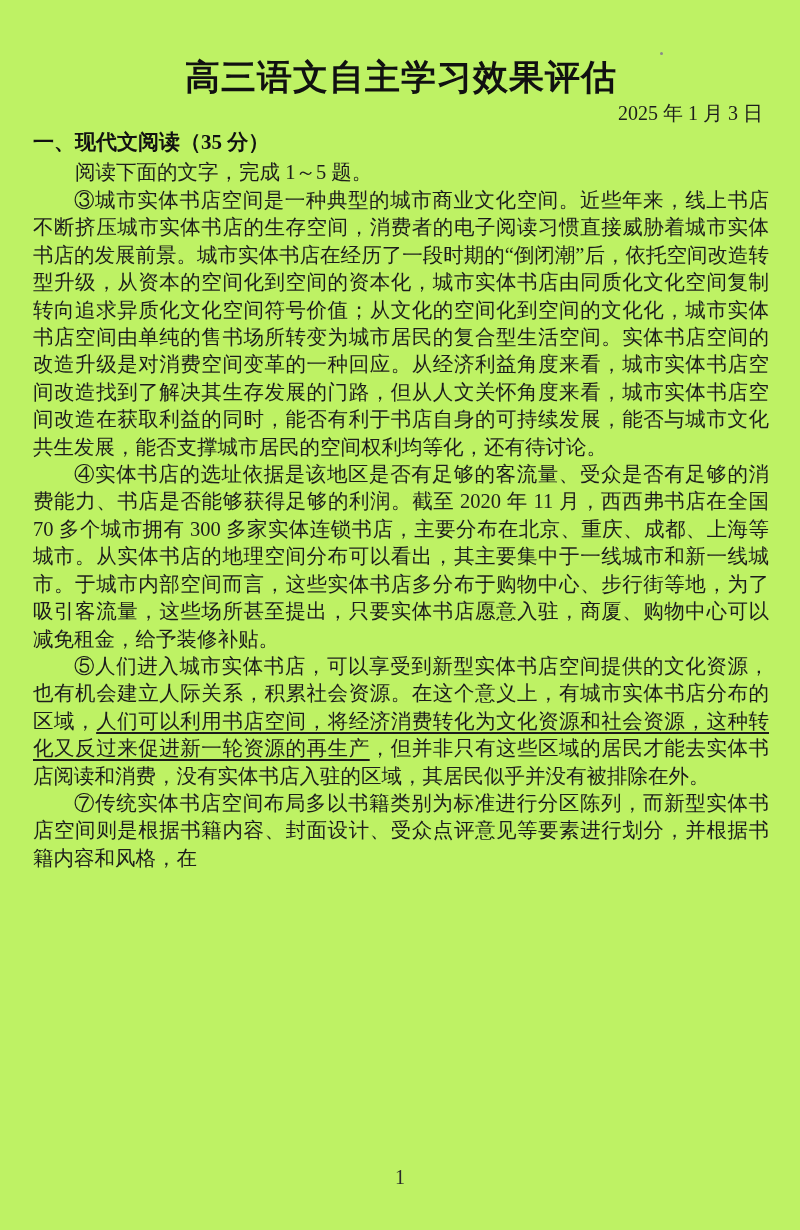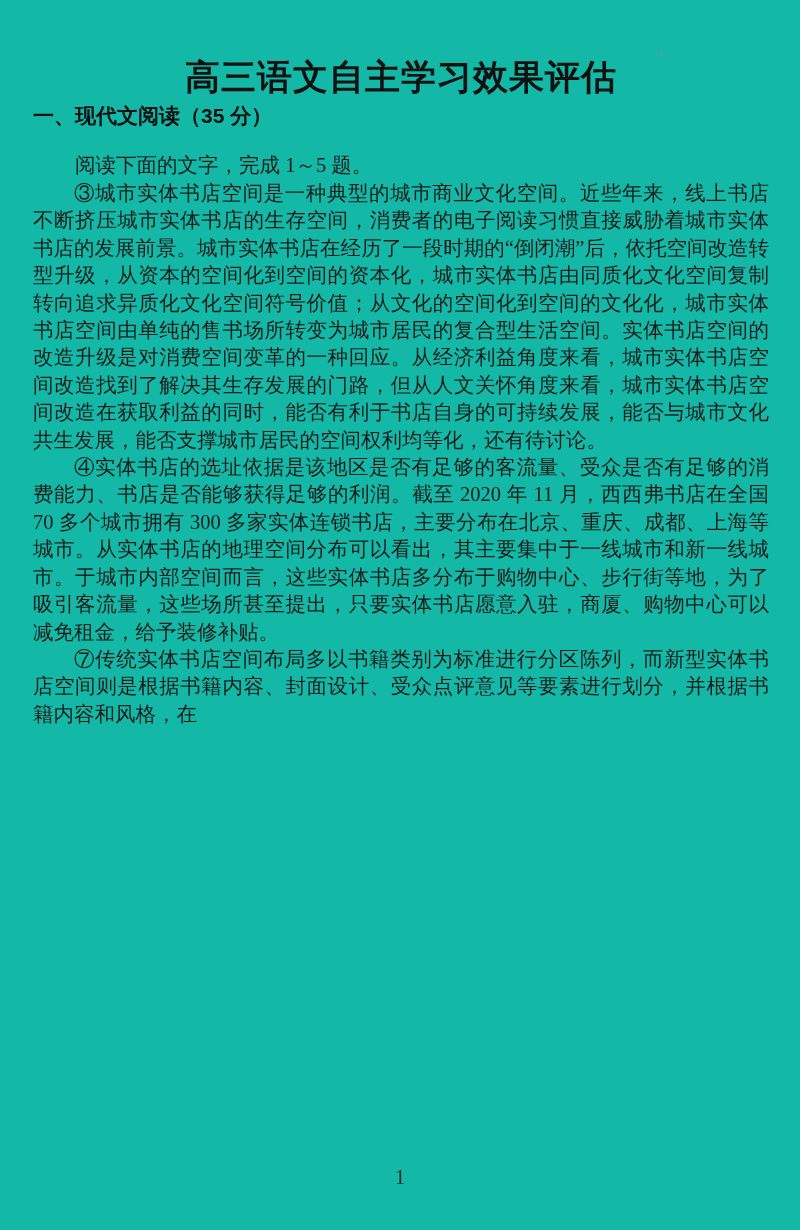--- a/index.html
+++ b/index.html
@@ -5,21 +5,21 @@
   * { margin: 0; padding: 0; box-sizing: border-box; }
   html, body {
     width: 800px;
     background: #ffffff;
     font-family: "Liberation Serif", serif;
   }
   .page {
     position: relative;
     width: 800px;
     height: 1230px;
-    background: #14b8a6;
+    background: #bef264;
     color: #1c1c1c;
     padding: 46px 31px 0 33px;
     overflow: hidden;
   }
   .scan-dot {
     position: absolute;
     left: 660px;
     top: 52px;
     width: 3px;
     height: 3px;
@@ -37,39 +37,38 @@
     margin-top: 8px;
   }
   .date-line {
     text-align: right;
     font-size: 20px;
     line-height: 27px;
     padding-right: 6px;
     color: #1c1c1c;
   }
   .sec-heading {
-    font-family: Liberation Sans, sans-serif;
+    font-family: Liberation Serif, serif;
     font-weight: 700;
     font-size: 21px;
     line-height: 31px;
     color: #111;
   }
   .sub-heading {
     font-family: "Liberation Sans", sans-serif;
     font-weight: 700;
     font-size: 21px;
     line-height: 32px;
     color: #111;
     padding-left: 14px;
   }
   .instruction {
     font-size: 20.5px;
     line-height: 29px;
     padding-left: 42px;
-    margin-top: 20px;
   }
   .passage p {
     font-size: 20.5px;
     line-height: 27.4px;
     text-align: justify;
     text-justify: inter-ideograph;
     text-indent: 2em;
     color: #1c1c1c;
   }
   .u-seg {
@@ -90,27 +89,29 @@
 </style>
 </head>
 <body>
 
 <div class="page">
 
   <span class="scan-dot"></span>
 
   <h1 class="title">高三语文自主学习效果评估</h1>
 
+  <div class="date-line">2025 年 1 月 3 日</div>
 
   <div class="sec-heading">一、现代文阅读（35 分）</div>
 
 
   <div class="instruction">阅读下面的文字，完成 1～5 题。</div>
 
   <div class="passage">
     <p>③城市实体书店空间是一种典型的城市商业文化空间。近些年来，线上书店不断挤压城市实体书店的生存空间，消费者的电子阅读习惯直接威胁着城市实体书店的发展前景。城市实体书店在经历了一段时期的“倒闭潮”后，依托空间改造转型升级，从资本的空间化到空间的资本化，城市实体书店由同质化文化空间复制转向追求异质化文化空间符号价值；从文化的空间化到空间的文化化，城市实体书店空间由单纯的售书场所转变为城市居民的复合型生活空间。实体书店空间的改造升级是对消费空间变革的一种回应。从经济利益角度来看，城市实体书店空间改造找到了解决其生存发展的门路，但从人文关怀角度来看，城市实体书店空间改造在获取利益的同时，能否有利于书店自身的可持续发展，能否与城市文化共生发展，能否支撑城市居民的空间权利均等化，还有待讨论。</p>
     <p>④实体书店的选址依据是该地区是否有足够的客流量、受众是否有足够的消费能力、书店是否能够获得足够的利润。截至 2020 年 11 月，西西弗书店在全国 70 多个城市拥有 300 多家实体连锁书店，主要分布在北京、重庆、成都、上海等城市。从实体书店的地理空间分布可以看出，其主要集中于一线城市和新一线城市。于城市内部空间而言，这些实体书店多分布于购物中心、步行街等地，为了吸引客流量，这些场所甚至提出，只要实体书店愿意入驻，商厦、购物中心可以减免租金，给予装修补贴。</p>
+    <p><span>⑤人们进入城市实体书店，可以享受到新型实体书店空间提供的文化资源，也有机会建立人际关系，积累社会资源。在这个意义上，有城市实体书店分布的区域，</span><span class="u-seg">人们可以利用书店空间，将经济消费转化为文化资源和社会资源，这种转化又反过来促进新一轮资源的再生产</span><span>，但并非只有这些区域的居民才能去实体书店阅读和消费，没有实体书店入驻的区域，其居民似乎并没有被排除在外。</span></p>
     <p>⑦传统实体书店空间布局多以书籍类别为标准进行分区陈列，而新型实体书店空间则是根据书籍内容、封面设计、受众点评意见等要素进行划分，并根据书籍内容和风格，在</p>
   </div>
 
   <div class="page-number">1</div>
 
 </div>
 
 </body></html>

